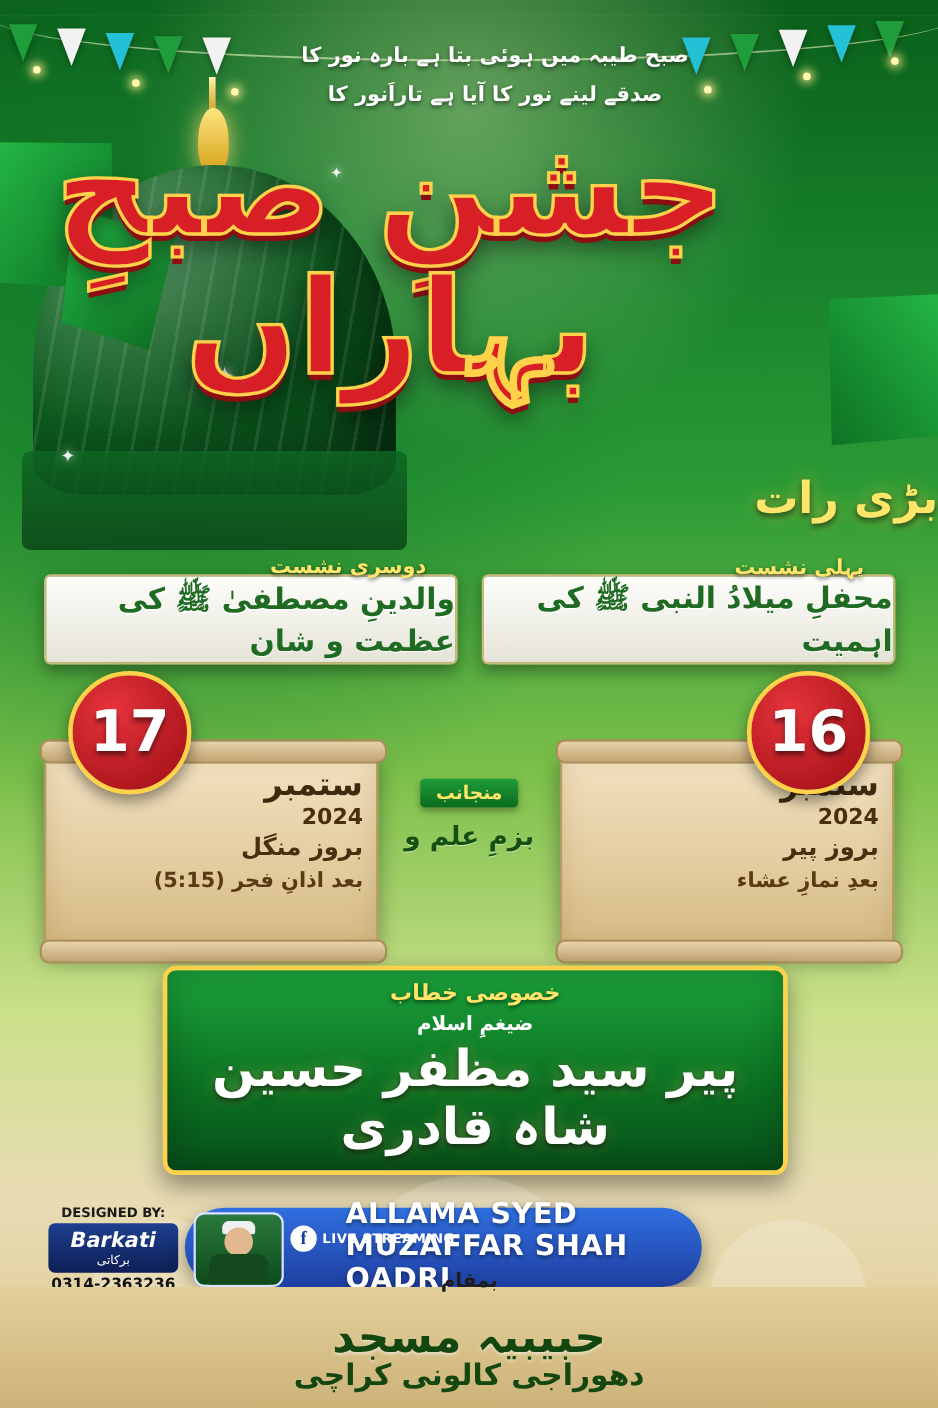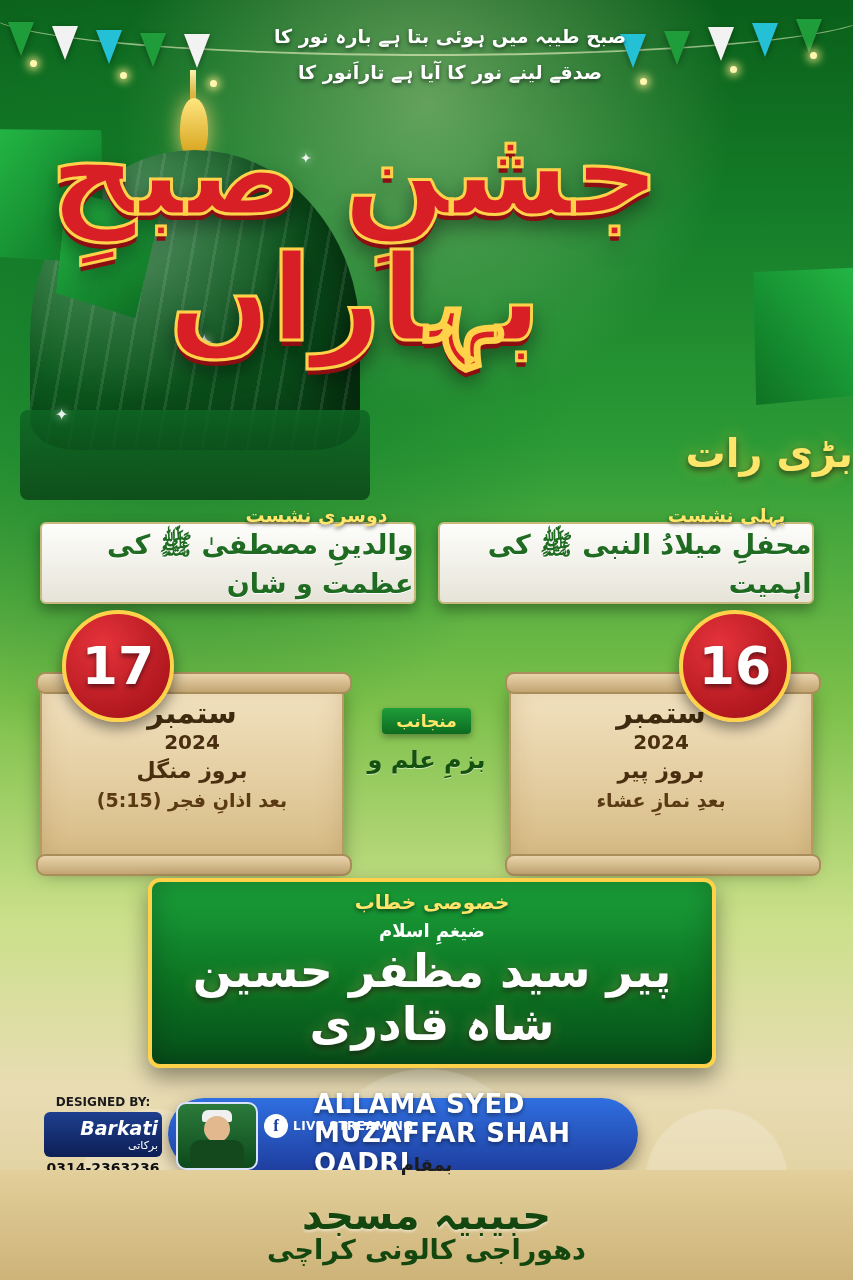--- a/index.html
+++ b/index.html
@@ -73,21 +73,21 @@
     background:#fff6b0;box-shadow:0 0 9px 3px rgba(255,235,140,.85);
   }
   .sideflag{
     position:absolute;width:120px;height:150px;
     background:linear-gradient(135deg,#27c04a,#0b6b20);
     clip-path:polygon(0 0,100% 12%,86% 100%,0 86%);
     opacity:.95;filter:drop-shadow(0 6px 10px rgba(0,0,0,.3));
   }
   
   .couplet{
-    position:absolute;left:240px;top:18px;width:420px;
+    position:absolute;left:240px;top:32px;width:420px;
     text-align:center;color:#ffffff;direction:rtl;
     font-family:"DejaVu Sans", sans-serif;
     font-size:19px;line-height:1.9;font-weight:700;
     text-shadow:0 2px 4px rgba(0,0,0,.55);
   }
   
   .title-wrap{
     position:absolute;left:0;top:110px;width:710px;height:350px;text-align:center;
   }
   .title-main{
@@ -143,21 +143,21 @@
   .scroll.left{left:0;}
   .scroll .curl-t,.scroll .curl-b{
     position:absolute;left:-6px;width:312px;height:18px;
     background:linear-gradient(180deg,#e8d3ab,#c2a572);
     border:2px solid #a98d5a;border-radius:9px;
   }
   .scroll .curl-t{top:-12px;}
   .scroll .curl-b{bottom:-12px;}
   .scroll-body{
     position:absolute;inset:14px 12px 10px 12px;
-    direction:rtl;text-align:center;color:#4a2e10;
+    direction:rtl;text-align:right;color:#4a2e10;
   }
   .scroll-month{font-size:29px;font-weight:bold;line-height:1.1;color:#3e2a0e;}
   .scroll-year{font-size:20px;font-weight:bold;}
   .scroll-day{font-size:22px;font-weight:bold;margin-top:4px;}
   .scroll-time{font-size:19px;font-weight:bold;margin-top:6px;color:#5a3a12;}
   .daybadge{
     position:absolute;top:-20px;width:104px;height:104px;border-radius:50%;
     background:radial-gradient(circle at 35% 30%,#e6333b,#9d0d14);
     border:4px solid #ffd24a;
     box-shadow:0 6px 14px rgba(0,0,0,.45);
@@ -199,21 +199,21 @@
     text-shadow:0 3px 6px rgba(0,0,0,.6),0 0 14px rgba(255,230,120,.35);
     line-height:1.15;
   }
   
   .designer{
     position:absolute;left:44px;top:1095px;width:118px;text-align:center;
   }
   .designer-label{font-size:12px;font-weight:bold;color:#1b1b1b;}
   .designer-logo{
     margin-top:3px;background:linear-gradient(180deg,#1e3f8f,#0d1f55);
-    border-radius:6px;padding:5px 4px;color:#fff;text-align:right;
+    border-radius:6px;padding:5px 4px;color:#fff;
   }
   .designer-logo .nm{font-size:19px;font-weight:bold;font-style:italic;}
   .designer-logo .ur{font-size:11px;}
   .designer-phone{
     margin-top:3px;font-size:14px;font-weight:bold;color:#111;
   }
   
   .livebar{
     position:absolute;left:168px;top:1098px;width:470px;height:72px;
     background:linear-gradient(180deg,#2f6fe0,#1f3fa0);

